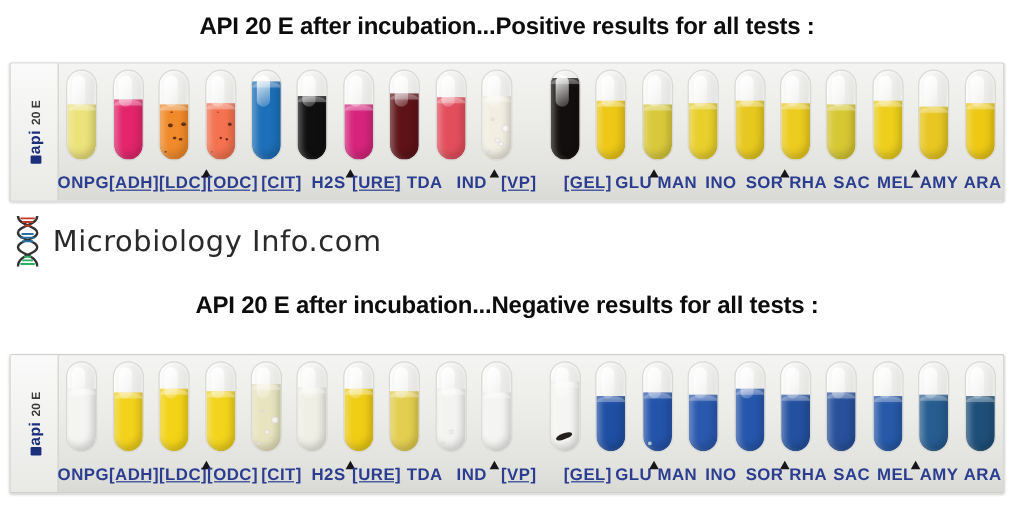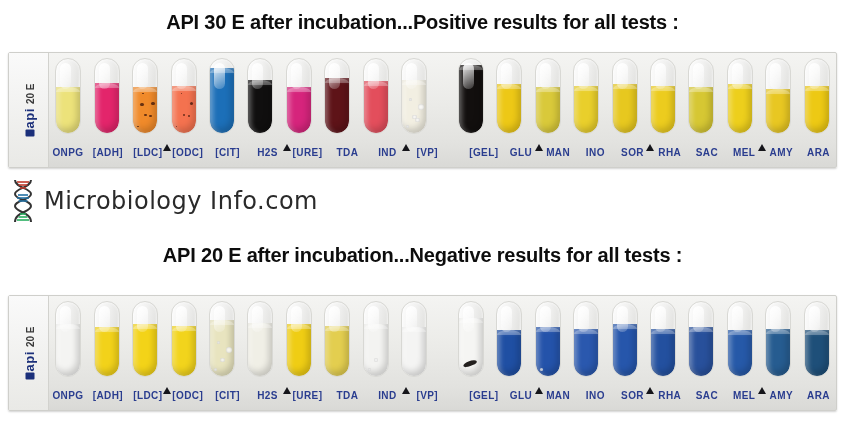--- a/index.html
+++ b/index.html
@@ -135,27 +135,27 @@
     display:flex;align-items:center;
     box-sizing:border-box;
   }
   #labels-positive{top:143px;}
   #labels-negative{top:386px;}
   .labels-row .api-spacer{flex:0 0 40px;}
   .lbl-cell{
     flex:1 1 0;
     text-align:center;
     font-family:"Liberation Sans", sans-serif;
-    font-size:10px;
+    font-size:14px;
     font-weight:bold;
     color:#2a3d8f;
     letter-spacing:0.4px;
     position:relative;
   }
-  .lbl-cell.u span{ }
+  .lbl-cell.u span{ text-decoration:underline; }
   
   .tri{
     position:absolute;right:-3px;top:-3px;
     width:0;height:0;
     border-left:4px solid transparent;
     border-right:4px solid transparent;
     border-bottom:7px solid #15151a;
   }
 
   
@@ -168,21 +168,21 @@
     font-family:"DejaVu Sans", sans-serif;
     font-size:24px;
     color:#2a2a2a;
     letter-spacing:0.5px;
     white-space:nowrap;
   }
 </style>
 </head>
 <body>
 
-<div class="title" id="title-positive">API 30 E after incubation...Positive results for all tests :</div>
+<div class="title" id="title-positive">API 20 E after incubation...Positive results for all tests :</div>
 
 <div class="strip-wrap" id="strip-positive">
   <div class="strip">
     <div class="api-tab">
       <div class="vert">
         <span class="dot"></span><span>api</span>
         <span class="sz">20 E</span>
       </div>
     </div>
     <div class="half">

